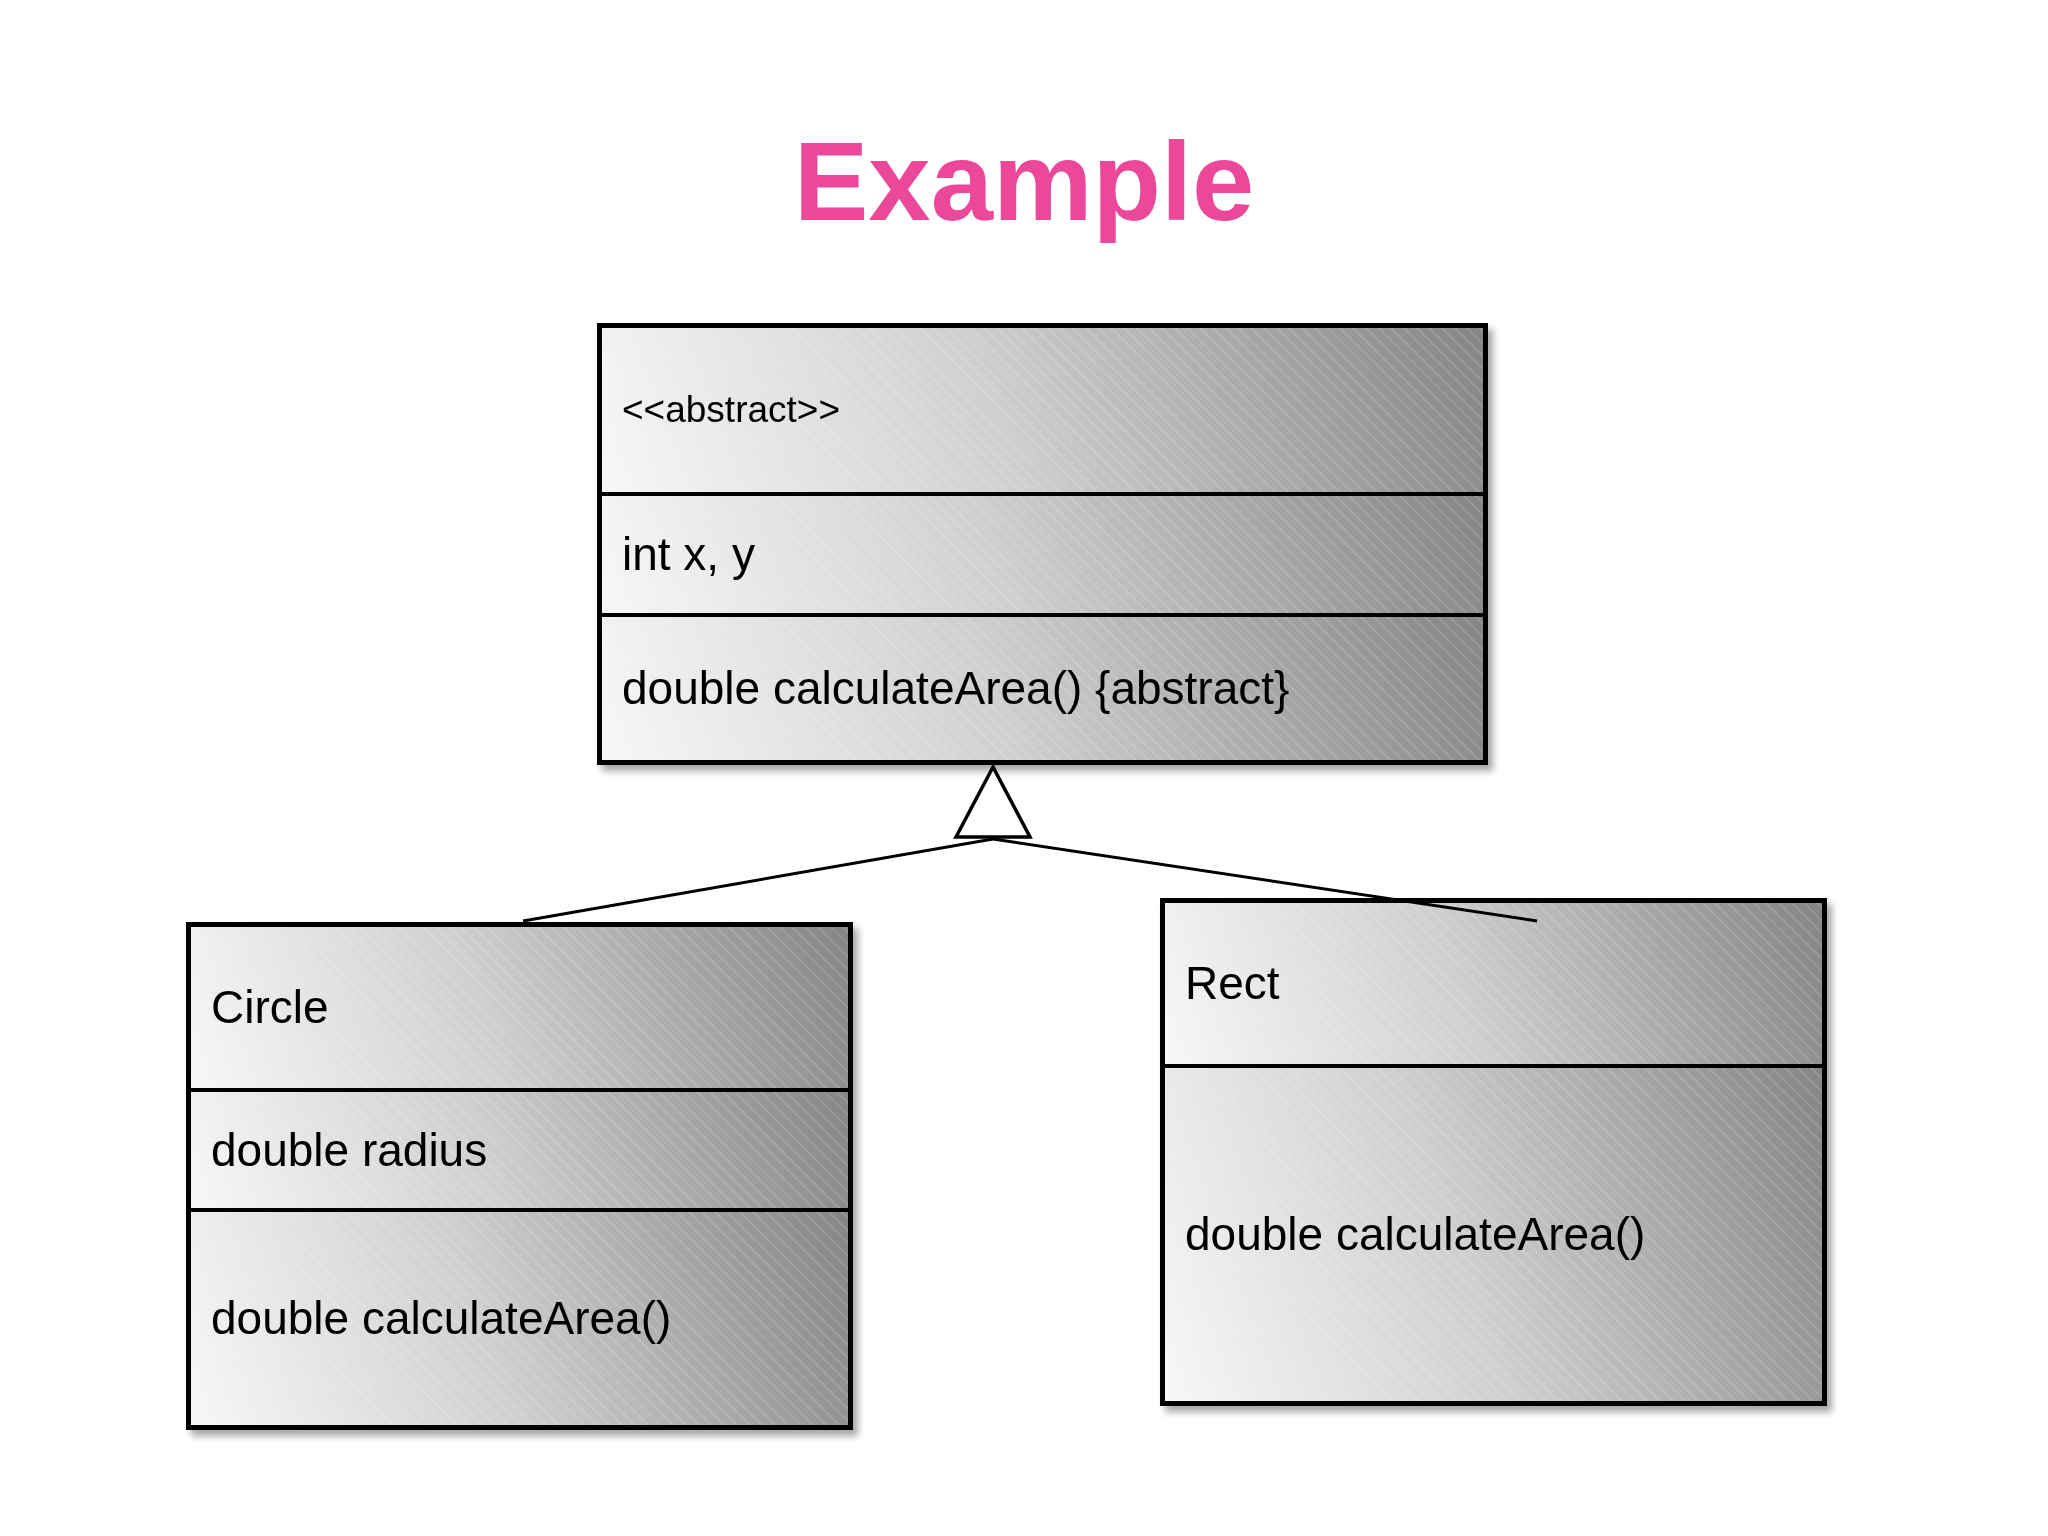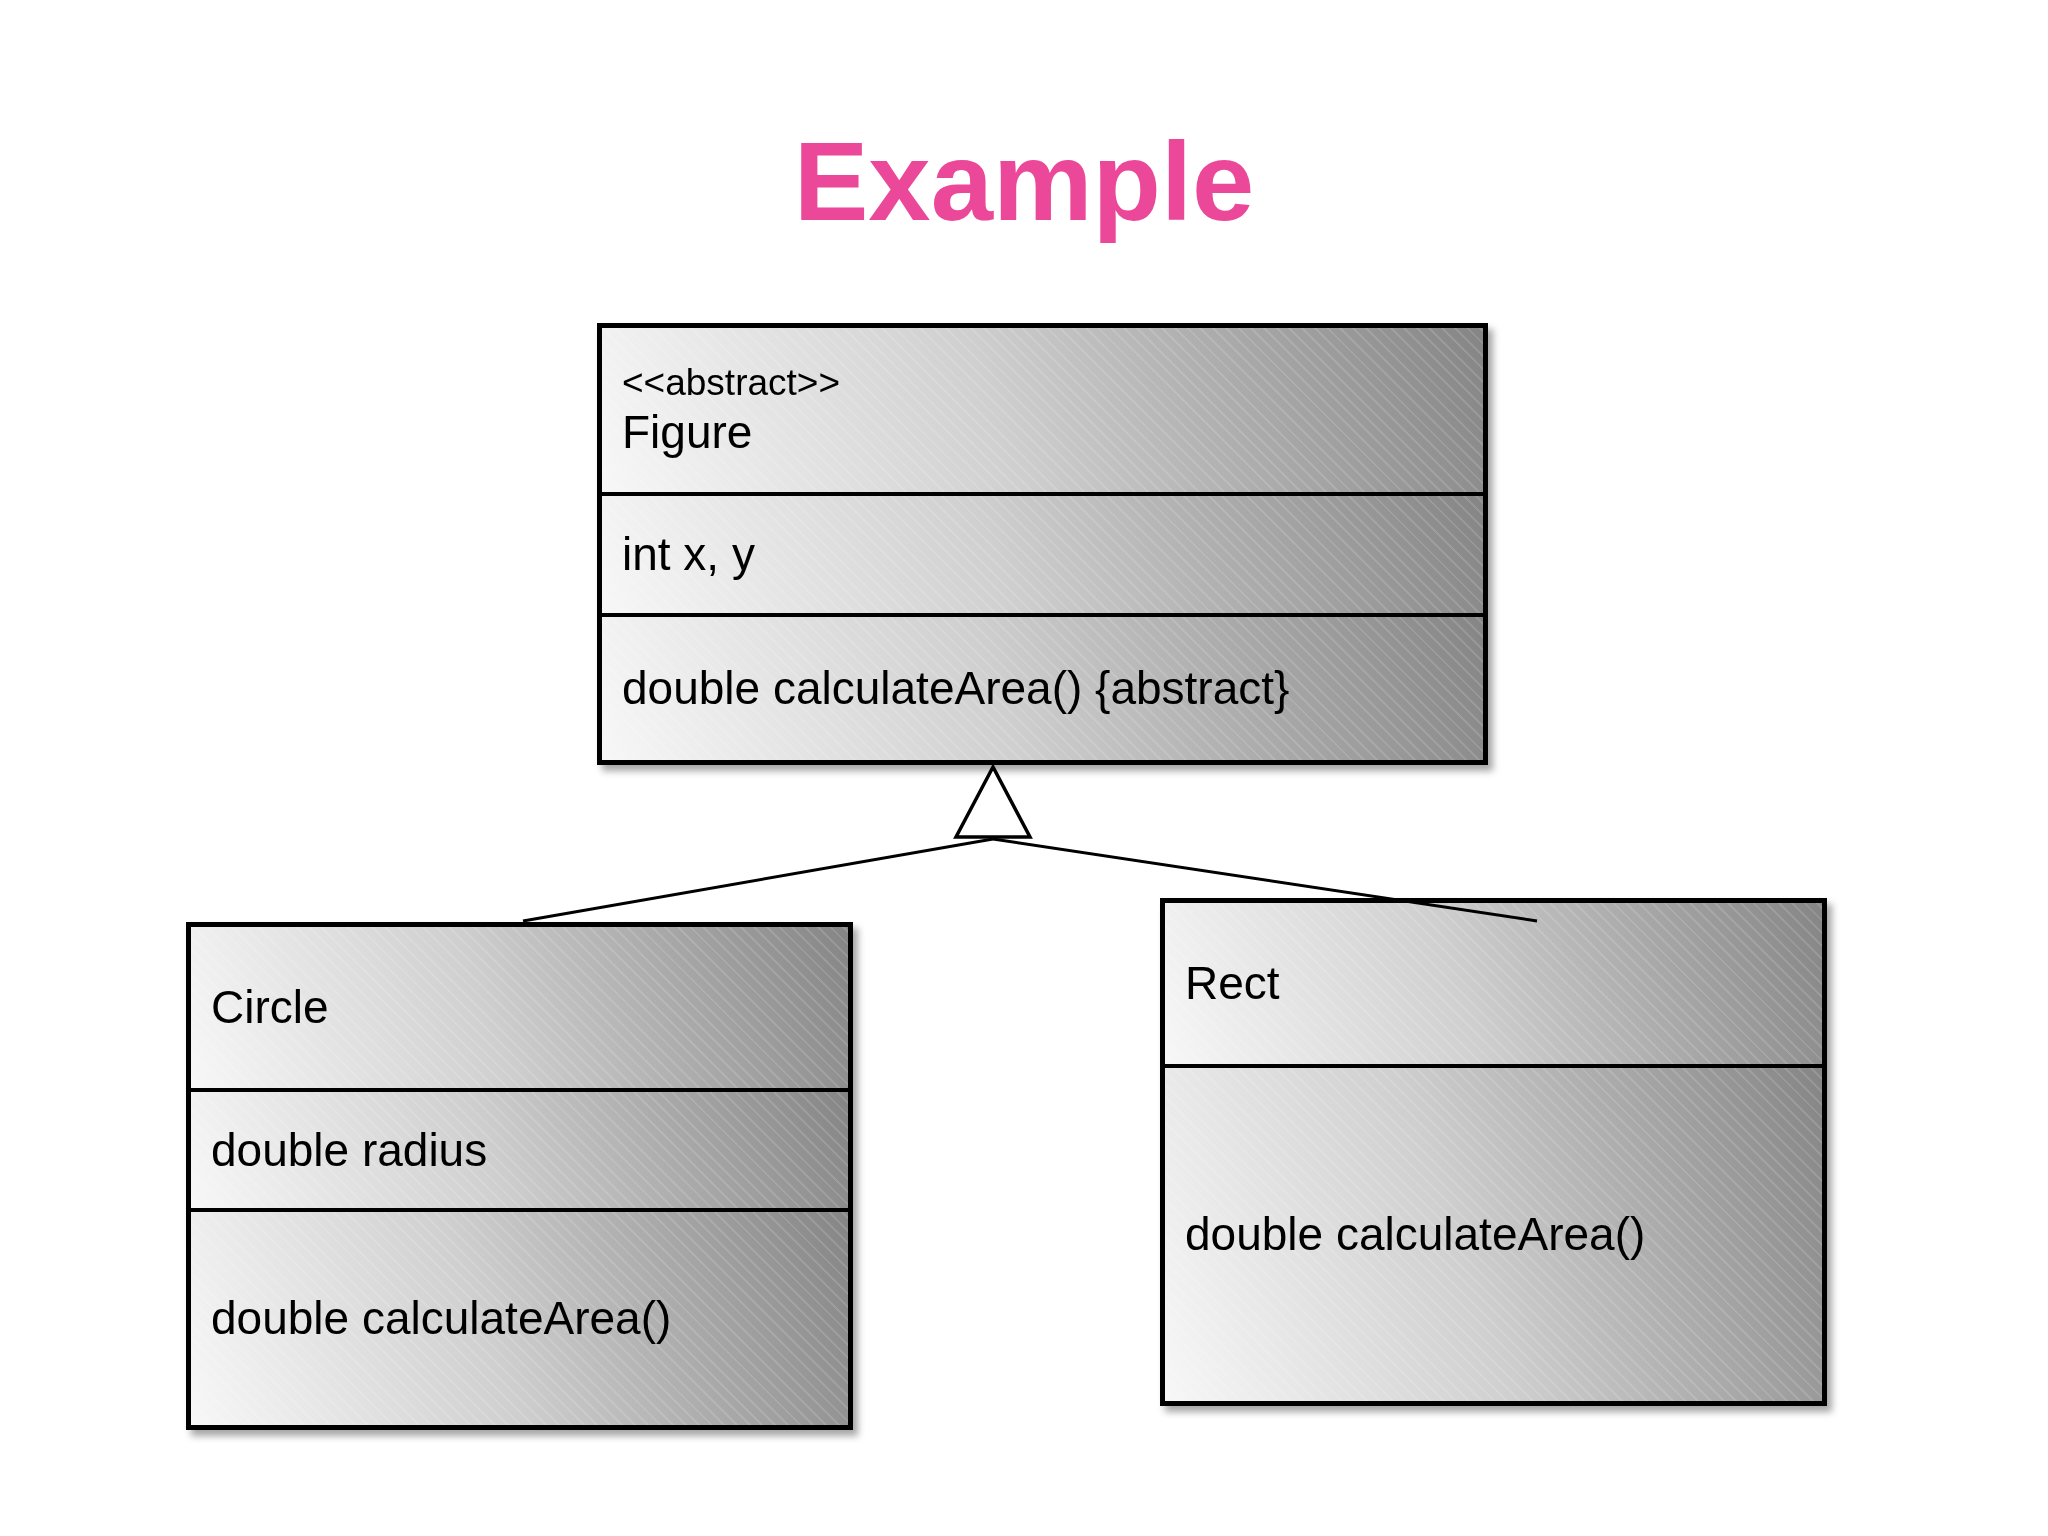--- a/index.html
+++ b/index.html
@@ -87,21 +87,20 @@
 </head>
 <body>
 
 <div class="slide">
 
   <h1 class="slide-title">Example</h1>
 
   <div class="uml-box box-figure">
     <div class="compartment header">
       <div class="stereotype">&lt;&lt;abstract&gt;&gt;</div>
-      <div class="class-name">Figure</div>
     </div>
     <div class="compartment attrs">
       <div class="member">int x, y</div>
     </div>
     <div class="compartment methods">
       <div class="member">double calculateArea() {abstract}</div>
     </div>
   </div>
 
   <div class="uml-box box-circle">

